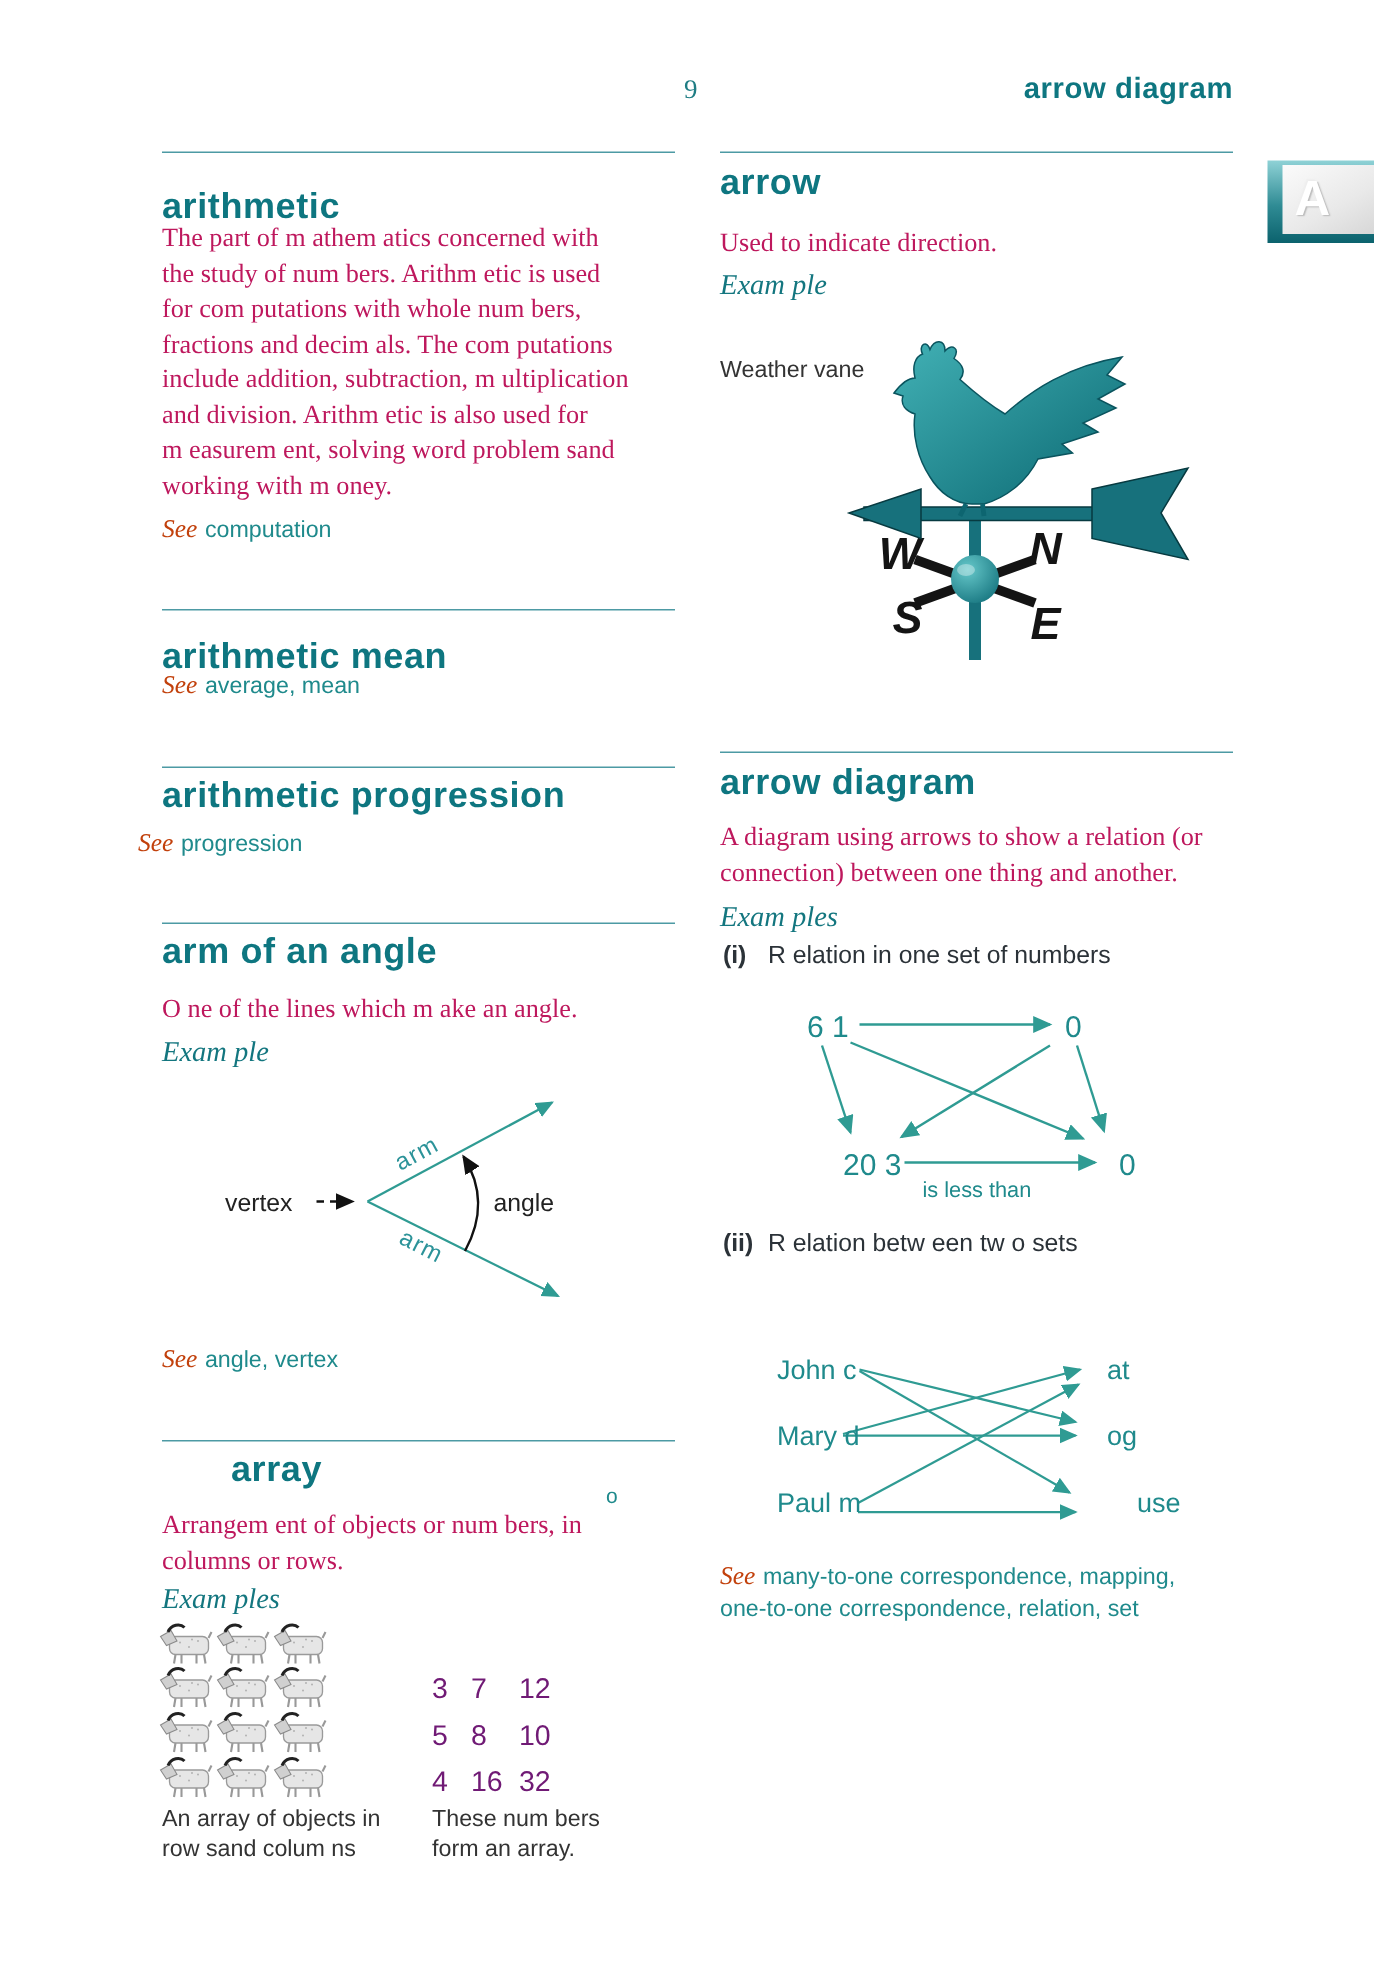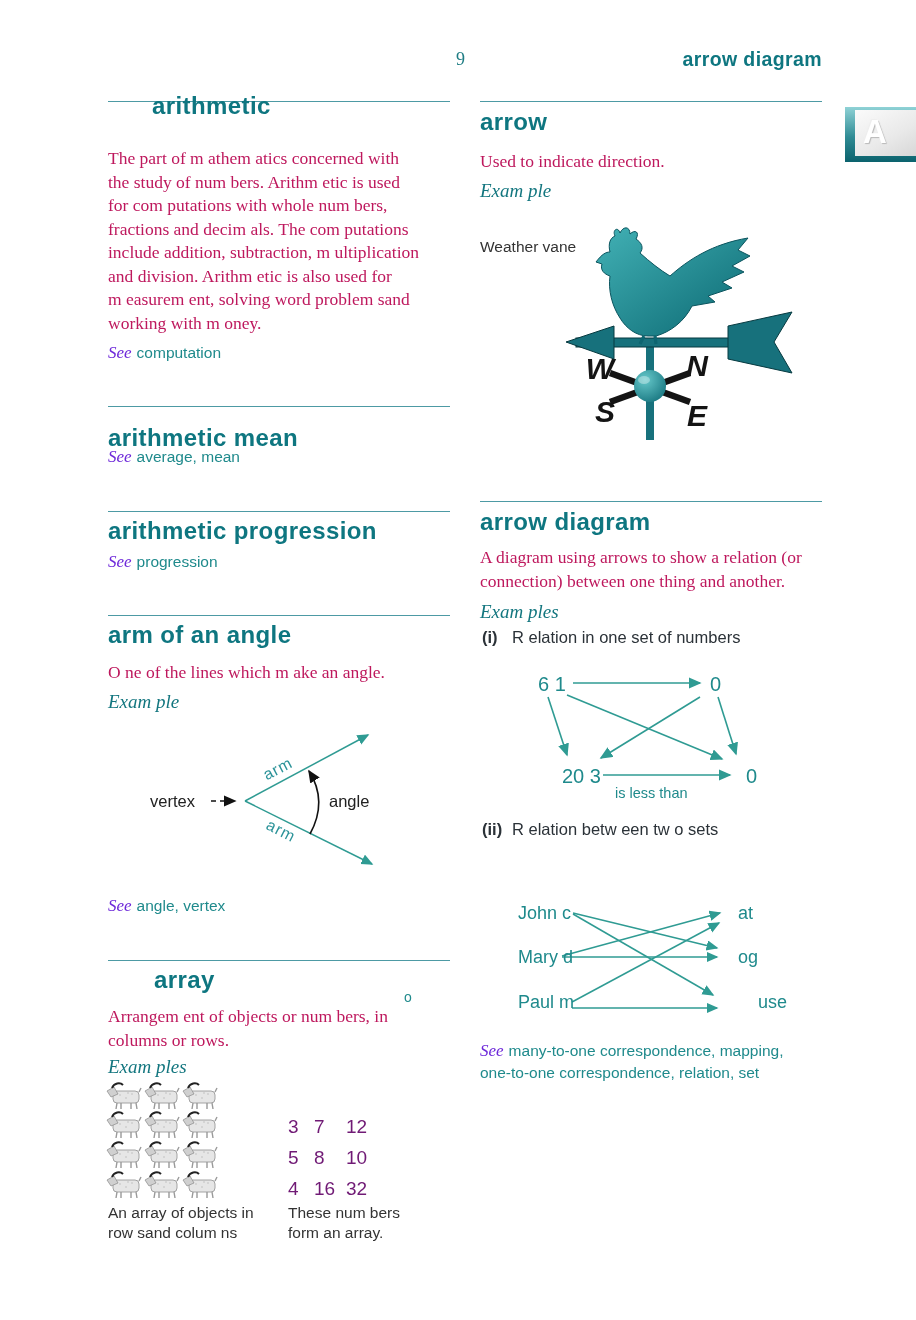--- a/index.html
+++ b/index.html
@@ -3,21 +3,21 @@
 <meta charset="utf-8">
 <style>
   html,body{margin:0;padding:0;background:#e8e8e8;}
   .page{position:relative;width:916px;height:1320px;background:#ffffff;overflow:hidden;
         font-family:"Liberation Sans",sans-serif;}
   .rule{position:absolute;height:1px;background:#4d9aa4;}
   .entry-title{position:absolute;font:bold 24px "Liberation Sans",sans-serif;color:#0e7680;letter-spacing:.4px;}
   .body-text{position:absolute;font:17.5px/23.5px "Liberation Serif",serif;color:#be185d;white-space:pre-line;}
   .example-label{position:absolute;font:italic 19px "Liberation Serif",serif;color:#13767f;}
   .see-line{position:absolute;font:15.5px "Liberation Sans",sans-serif;color:#1f8a8c;}
-  .see-prefix{font:italic 17px "Liberation Serif",serif;color:#6d28d9;margin-right:5px;}
+  .see-prefix{font:italic 17px "Liberation Serif",serif;color:#c2410c;margin-right:5px;}
   .sans-label{position:absolute;font:15.5px/20px "Liberation Sans",sans-serif;color:#333;white-space:pre-line;}
   .item-line{position:absolute;font:16.5px "Liberation Sans",sans-serif;color:#2b3238;}
   .item-label{font-weight:bold;display:inline-block;width:30px;}
   .running-head{position:absolute;font:bold 19.5px "Liberation Sans",sans-serif;color:#0e7680;text-align:right;letter-spacing:.4px;}
   .page-num{position:absolute;font:18px "Liberation Serif",serif;color:#1f7d84;}
   .stray-o{position:absolute;font:14px "Liberation Sans",sans-serif;color:#1f8a8c;}
   .num-row{position:absolute;font:19px "Liberation Sans",sans-serif;color:#701a75;margin-top:28px;}
   .num-row span{display:inline-block;}
   .num-c1{width:26px;} .num-c2{width:32px;}
   .pets-title{position:absolute;font:bold 16px "Liberation Sans",sans-serif;color:#15808a;text-align:center;letter-spacing:.3px;}
@@ -38,38 +38,38 @@
   <div class="page-num" style="left:456px;top:49px;">9</div>
   <div class="running-head" style="left:480px;top:48px;width:342px;">arrow diagram</div>
 
   <div class="tab">
     <div class="tab-inner">
       <div class="tab-letter">A</div>
     </div>
   </div>
 
   <div class="rule" style="left:108px;top:101px;width:342px;"></div>
-  <div class="entry-title" style="left:108px;top:92px;margin-left:44px;">arithmetic</div>
+  <div class="entry-title" style="left:108px;top:124px;">arithmetic</div>
   <div class="body-text" style="left:108px;top:147px;width:360px;">The part of m athem atics concerned with
 the study of num bers. Arithm etic is used
 for com putations with whole num bers,
 fractions and decim als. The com putations
 include addition, subtraction, m ultiplication
 and division. Arithm etic is also used for
 m easurem ent, solving word problem sand
 working with m oney.</div>
   <div class="see-line" style="left:108px;top:343px;"><span class="see-prefix">See</span><span>computation</span></div>
 
   <div class="rule" style="left:108px;top:406px;width:342px;"></div>
   <div class="entry-title" style="left:108px;top:424px;">arithmetic mean</div>
   <div class="see-line" style="left:108px;top:447px;"><span class="see-prefix">See</span><span>average, mean</span></div>
 
   <div class="rule" style="left:108px;top:511px;width:342px;"></div>
   <div class="entry-title" style="left:108px;top:517px;">arithmetic progression</div>
-  <div class="see-line" style="left:108px;top:552px;"><span class="see-prefix">See</span><span>progression</span></div>
+  <div class="see-line" style="left:92px;top:552px;"><span class="see-prefix">See</span><span>progression</span></div>
 
   <div class="rule" style="left:108px;top:615px;width:342px;"></div>
   <div class="entry-title" style="left:108px;top:621px;">arm of an angle</div>
   <div class="body-text" style="left:108px;top:661px;width:360px;">O ne of the lines which m ake an angle.</div>
   <div class="example-label" style="left:108px;top:691px;">Exam ple</div>
 
   <svg style="position:absolute;left:105px;top:723px;" width="290" height="152" viewBox="0 0 290 152">
     <defs>
       <marker id="tealArrow" markerWidth="9" markerHeight="8" refX="7" refY="3.5" orient="auto">
         <path d="M0,0 L8,3.5 L0,7 Z" fill="#2f9b93"></path>

